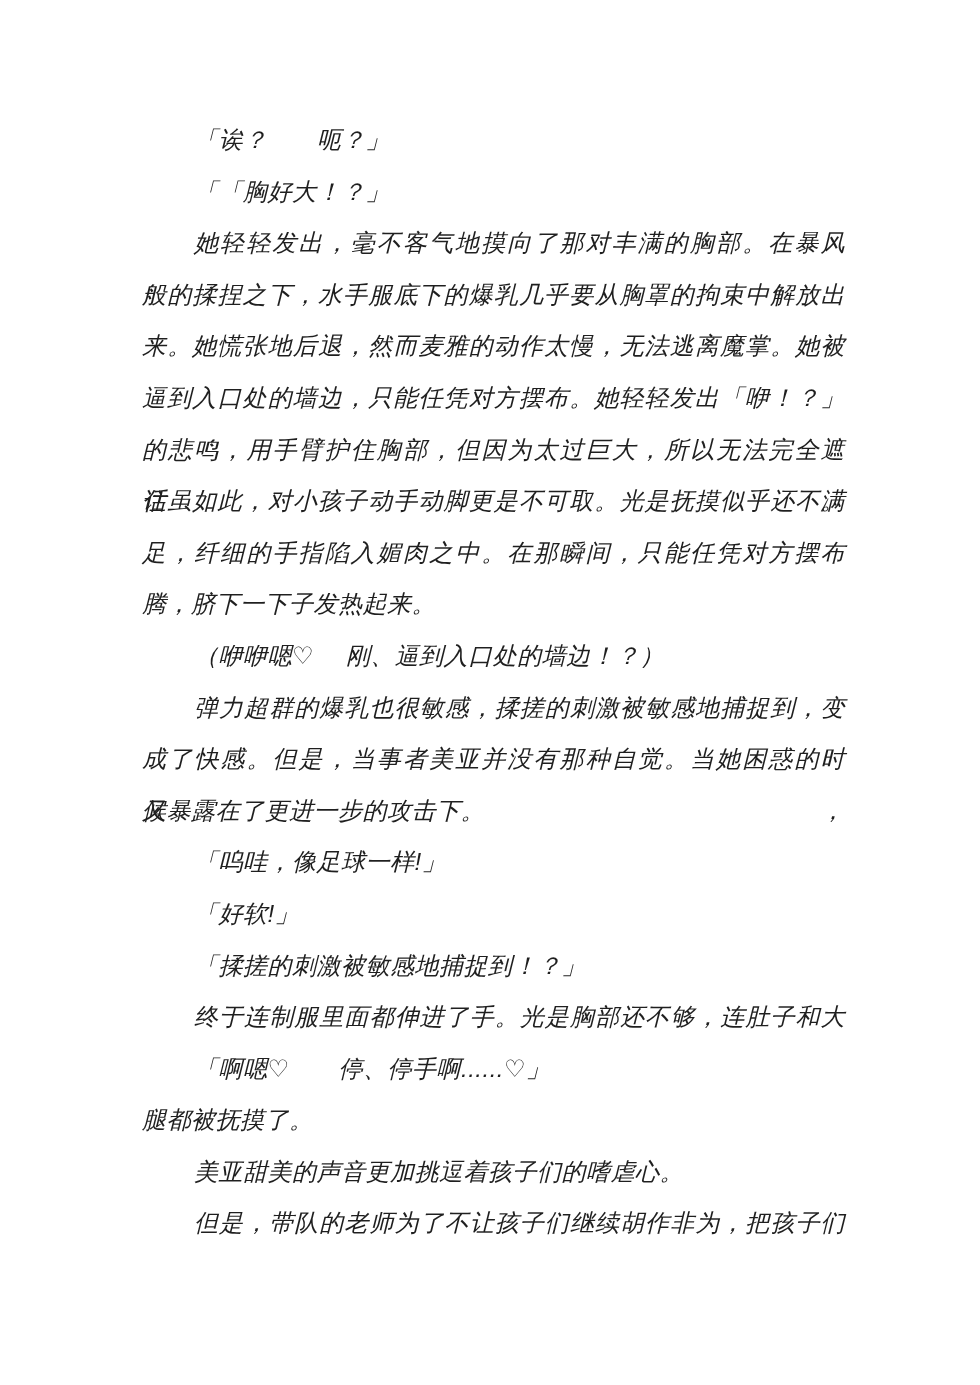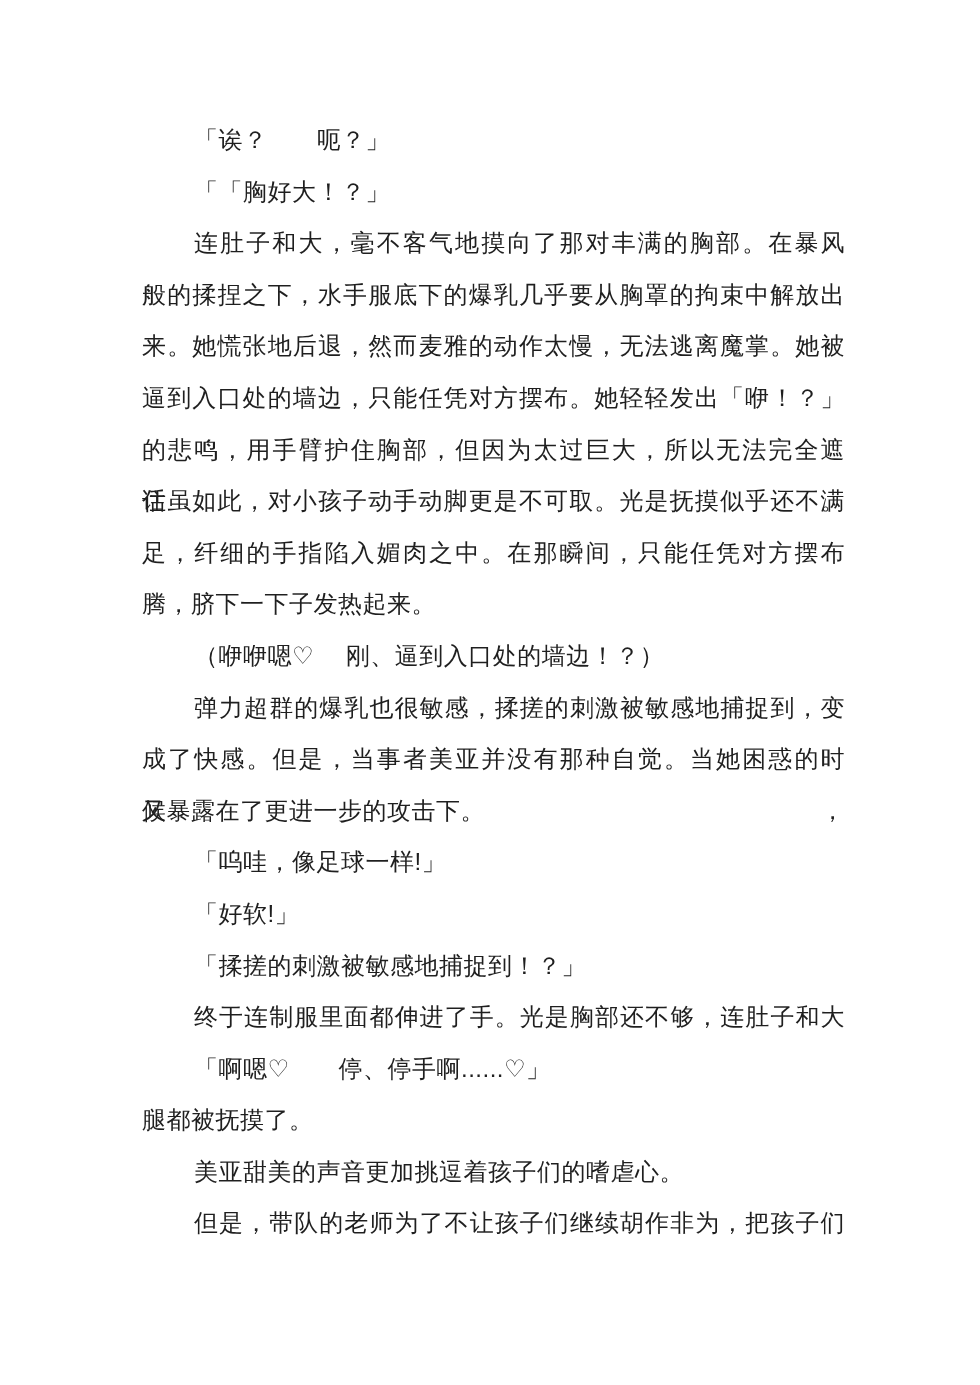--- a/index.html
+++ b/index.html
@@ -22,38 +22,39 @@
     width: 703px;
     color: #1f1f1f;
     font-size: 24px;
     line-height: 51.6px;
     letter-spacing: 0.5px;
   }
   .line {
     height: 51.6px;
     white-space: pre;
     text-align: left;
+    font-style: italic;
   }
   .line.justify {
     white-space: normal;
     text-align: justify;
     text-align-last: justify;
   }
   .line.indent {
     padding-left: 52px;
   }
 </style>
 </head>
 <body>
 
 <div class="page">
   <div class="text-block">
       <div class="line indent">「诶？　　呃？」</div>
       <div class="line indent">「「胸好大！？」</div>
-      <div class="line indent justify">连肚子和大，毫不客气地摸向了那对丰满的胸部。在暴风</div>
+      <div class="line indent justify">她轻轻发出，毫不客气地摸向了那对丰满的胸部。在暴风</div>
       <div class="line justify">般的揉捏之下，水手服底下的爆乳几乎要从胸罩的拘束中解放出</div>
       <div class="line justify">来。她慌张地后退，然而麦雅的动作太慢，无法逃离魔掌。她被</div>
       <div class="line justify">逼到入口处的墙边，只能任凭对方摆布。她轻轻发出「咿！？」</div>
       <div class="line justify">的悲鸣，用手臂护住胸部，但因为太过巨大，所以无法完全遮住。</div>
       <div class="line justify">话虽如此，对小孩子动手动脚更是不可取。光是抚摸似乎还不满</div>
       <div class="line justify">足，纤细的手指陷入媚肉之中。在那瞬间，只能任凭对方摆布</div>
       <div class="line">腾，脐下一下子发热起来。</div>
       <div class="line indent">（咿咿嗯♡　 刚、逼到入口处的墙边！？）</div>
       <div class="line indent justify">弹力超群的爆乳也很敏感，揉搓的刺激被敏感地捕捉到，变</div>
       <div class="line justify">成了快感。但是，当事者美亚并没有那种自觉。当她困惑的时候，</div>

